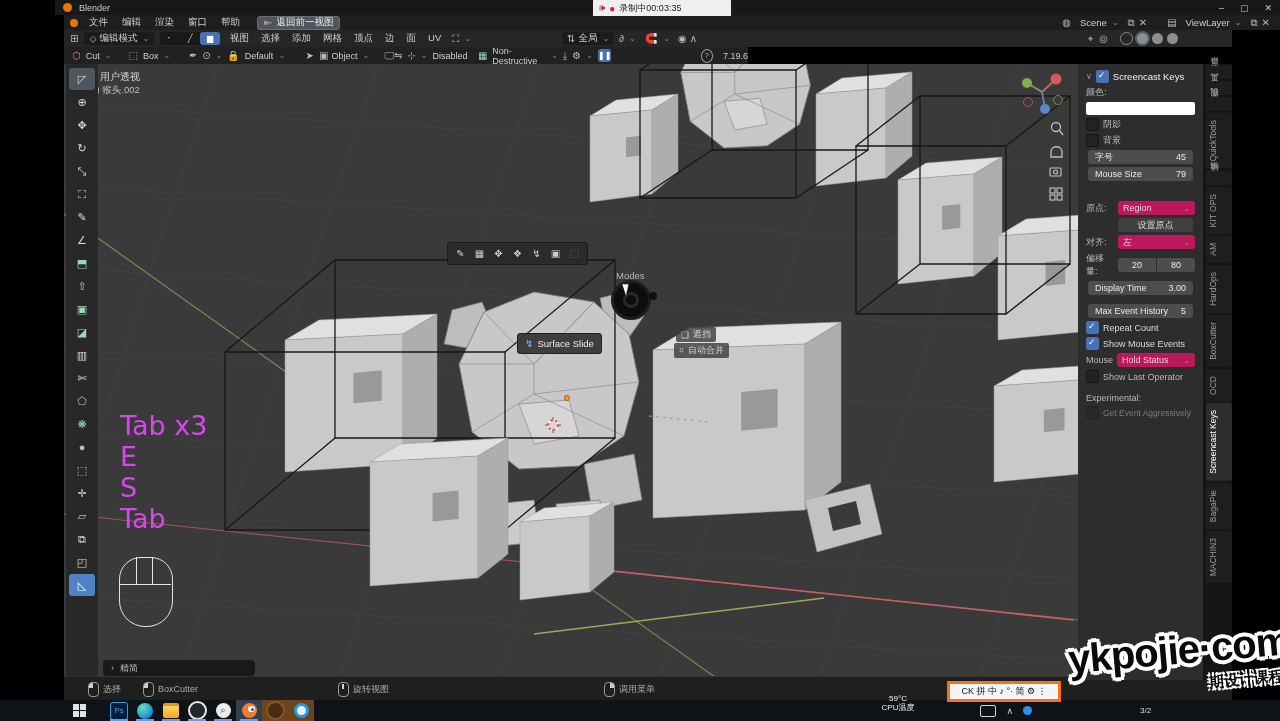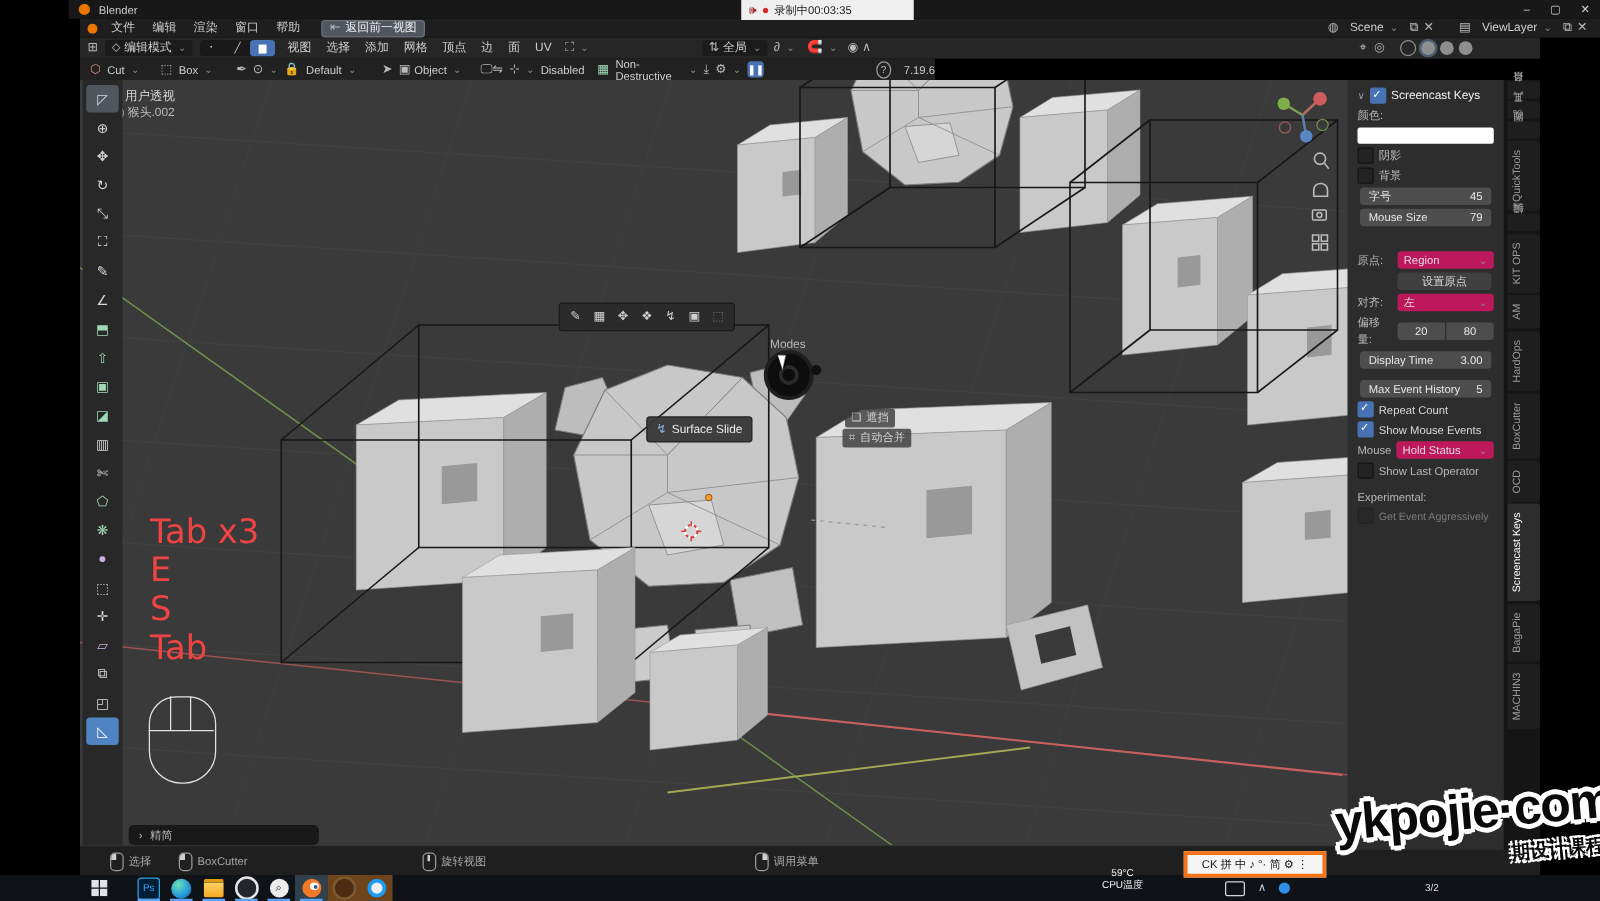--- a/index.html
+++ b/index.html
@@ -38,21 +38,21 @@
   #floattb{left:447px;top:242px;height:21px;background:rgba(43,43,43,.94);border:1px solid #1a1a1a;border-radius:3px;display:flex;align-items:center;padding:0 3px;z-index:3;}
   #floattb span{width:19px;text-align:center;font-size:10px;color:#cfcfcf;}
   #floattb span.dim2{color:#6f6f6f;}
   #modeslbl{left:616px;top:270px;color:#b5b5b5;font-size:9.5px;z-index:3;}
   #dial{left:611px;top:280px;width:34px;height:34px;border-radius:50%;background:#0d0d0d;border:3px solid #1e1e1e;z-index:3;}
   #dial::after{content:"";position:absolute;left:9px;top:9px;width:10px;height:10px;border-radius:50%;border:3px solid #2a2a2a;}
   #dialdot{left:649px;top:292px;width:8px;height:8px;border-radius:50%;background:#101010;z-index:3;}
   #cursorarrow{left:624px;top:283px;width:0;height:0;border-left:6px solid #fff;border-bottom:10px solid transparent;border-top:2px solid transparent;transform:rotate(-18deg);z-index:4;filter:drop-shadow(1px 1px 0 #000);}
   #tooltip{left:517px;top:333px;height:19px;background:rgba(56,56,56,.96);border:1px solid #222;border-radius:3px;display:flex;align-items:center;gap:4px;padding:0 7px;z-index:3;color:#ececec;font-size:9.5px;}
   .badge{height:15px;background:rgba(58,58,58,.8);border-radius:2px;display:flex;align-items:center;gap:4px;padding:0 5px;color:#d5d5d5;font-size:9px;z-index:3;}
-  #keys{left:120px;top:410px;color:#ef4444;font-size:27px;line-height:31px;z-index:3;font-family:"DejaVu Sans",sans-serif;}
+  #keys{left:120px;top:410px;color:#d946ef;font-size:27px;line-height:31px;z-index:3;font-family:"DejaVu Sans",sans-serif;}
   
   #mousegfx{left:119px;top:557px;width:54px;height:70px;z-index:3;}
   #mousegfx .body{position:absolute;left:0;top:0;width:52px;height:68px;border:1.6px solid #e4e4e4;border-radius:22px 22px 26px 26px;}
   #mousegfx .h{position:absolute;left:0;top:27px;width:52px;border-top:1.6px solid #e4e4e4;}
   #mousegfx .v1{position:absolute;left:17px;top:0;height:27px;border-left:1.6px solid #e4e4e4;}
   #mousegfx .v2{position:absolute;left:33px;top:0;height:27px;border-left:1.6px solid #e4e4e4;}
   #operator{left:103px;top:660px;width:136px;height:16px;background:rgba(20,20,20,.88);border-radius:4px;display:flex;align-items:center;gap:6px;padding:0 8px;color:#b9b9b9;font-size:9px;z-index:3;}
   
   #npanel{left:1078px;top:64px;width:125px;height:616px;background:#2d2d2d;z-index:5;color:#b8b8b8;font-size:9px;}
   .prow{display:flex;align-items:center;margin:3px 8px;gap:4px;}

